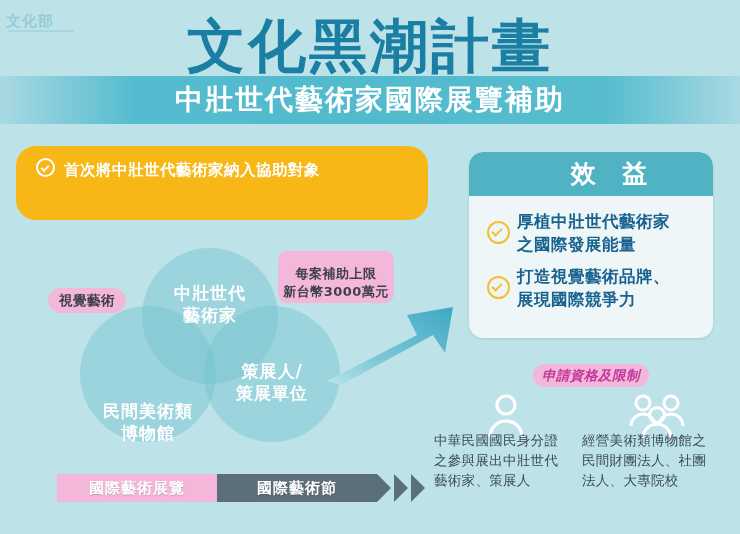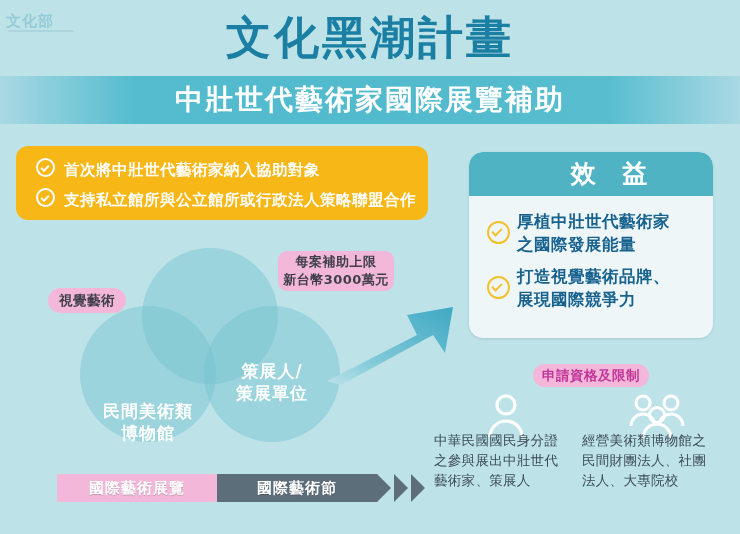--- a/index.html
+++ b/index.html
@@ -14,32 +14,32 @@
   
   .logo{position:absolute;left:6px;top:6px;width:74px;height:30px;
         font-family:"DejaVu Serif","Liberation Serif",serif;
         font-size:15px;letter-spacing:1px;color:#8fc6d4;opacity:.85;
         font-weight:700;line-height:30px;}
   .logo .ul{position:absolute;left:2px;top:24px;width:66px;height:2px;
         background:#a9d4de;border-radius:2px;}
 
   
   .main-title{position:absolute;left:0;top:8px;width:740px;text-align:center;
-        font-size:45px;font-weight:700;color:#1a7fa2;letter-spacing:3px;
+        font-size:58px;font-weight:700;color:#1a7fa2;letter-spacing:3px;
         font-family:"DejaVu Sans","Liberation Sans",sans-serif;}
   .subtitle-band{position:absolute;left:0;top:76px;width:740px;height:48px;
         background:linear-gradient(90deg,#a9d9e3 0%,#55bccf 18%,#52bacd 50%,#57bdcf 82%,#a9d9e3 100%);}
   .subtitle{position:absolute;left:0;top:76px;width:740px;height:48px;
         line-height:48px;text-align:center;color:#ffffff;font-size:28px;
         font-weight:700;letter-spacing:2px;
         font-family:"DejaVu Sans","Liberation Sans",sans-serif;}
 
   
   .orange-box{position:absolute;left:16px;top:146px;width:412px;height:74px;
-        background:#f6b717;border-radius:12px;padding:0;}
+        background:#f6b717;border-radius:20px;padding:0;}
   .obullet{position:absolute;left:20px;color:#ffffff;font-size:15.5px;
         font-weight:700;letter-spacing:.5px;white-space:nowrap;
         font-family:"DejaVu Sans","Liberation Sans",sans-serif;}
   .obullet:nth-of-type(1){top:12px;}
   .obullet:nth-of-type(2){top:42px;}
   .ck{display:inline-block;width:15px;height:15px;border:2px solid #fff;
         border-radius:50%;position:relative;margin-right:9px;vertical-align:-2px;}
   .ck:after{content:"";position:absolute;left:3px;top:5px;width:6px;height:3px;
         border-left:2px solid #fff;border-bottom:2px solid #fff;
         transform:rotate(-45deg);}
@@ -76,24 +76,24 @@
   .vl-top{left:70px;top:34px;width:120px;}
   .vl-bl{left:6px;top:112px;width:124px;margin-top:40px;}
   .vl-br{left:132px;top:112px;width:120px;}
 
   
   .ptag{position:absolute;background:#f3b8d9;border-radius:13px;color:#3f3f4a;
         font-size:13.5px;font-weight:600;text-align:center;letter-spacing:.5px;
         font-family:"DejaVu Sans","Liberation Sans",sans-serif;}
   #tag-age{left:48px;top:258px;width:78px;height:25px;line-height:25px;}
   #tag-field{left:48px;top:288px;width:78px;height:25px;line-height:25px;}
-  #tag-cap{left:278px;top:251px;width:116px;height:38px;padding-top:2px;
+  #tag-cap{left:278px;top:251px;width:116px;height:38px;padding-top:14px;
         line-height:18px;font-size:13px;border-radius:9px;}
   #tag-qual{left:533px;top:364px;width:116px;height:23px;line-height:23px;
-        font-size:13.5px;font-weight:700;color:#c2369a;}
+        font-size:13.5px;font-weight:700;color:#c2369a;font-style:italic;}
 
   
   .arrow-wrap{position:absolute;left:325px;top:295px;width:140px;height:92px;}
 
   
   .people{position:absolute;top:392px;width:46px;height:46px;}
   #p-left{left:483px;}
   #p-right{left:629px;}
   .pcaption{position:absolute;top:430px;color:#3c4a55;font-size:13.5px;
         line-height:20px;letter-spacing:.3px;
@@ -122,42 +122,40 @@
     <span class="ul"></span>
   </div>
 
   <div class="main-title">文化黑潮計畫</div>
   <div class="subtitle-band"></div>
   <div class="subtitle">中壯世代藝術家國際展覽補助</div>
 
   <div class="orange-box">
     <div class="obullet">
       <span class="ck"></span><span>首次將中壯世代藝術家納入協助對象</span>
-    </div>
-    <div class="obullet">
-      <span class="ck"></span><span>支持私立館所與公立館所或行政法人策略聯盟合作</span>
     </div>
   </div>
 
   <div class="panel">
     <div class="panel-head">效 益</div>
     <div class="pitem" id="ben0">
       <span class="pck"></span>
       <span class="txt">厚植中壯世代藝術家<br>之國際發展能量</span>
     </div>
     <div class="pitem" id="ben1">
       <span class="pck"></span>
       <span class="txt">打造視覺藝術品牌、<br>展現國際競爭力</span>
     </div>
   </div>
 
   <div class="venn">
     <div class="circ c-bl"></div>
     <div class="circ c-br"></div>
     <div class="circ c-top"></div>
+    <div class="vlabel vl-top">中壯世代<br>藝術家</div>
     <div class="vlabel vl-bl">民間美術類<br>博物館</div>
     <div class="vlabel vl-br">策展人/<br>策展單位</div>
   </div>
 
   <div class="ptag" id="tag-field">視覺藝術</div>
   <div class="ptag" id="tag-cap">每案補助上限<br>新台幣3000萬元</div>
   <div class="ptag" id="tag-qual">申請資格及限制</div>
 
   <div class="arrow-wrap">
     <svg width="140" height="92" viewBox="0 0 140 92">

